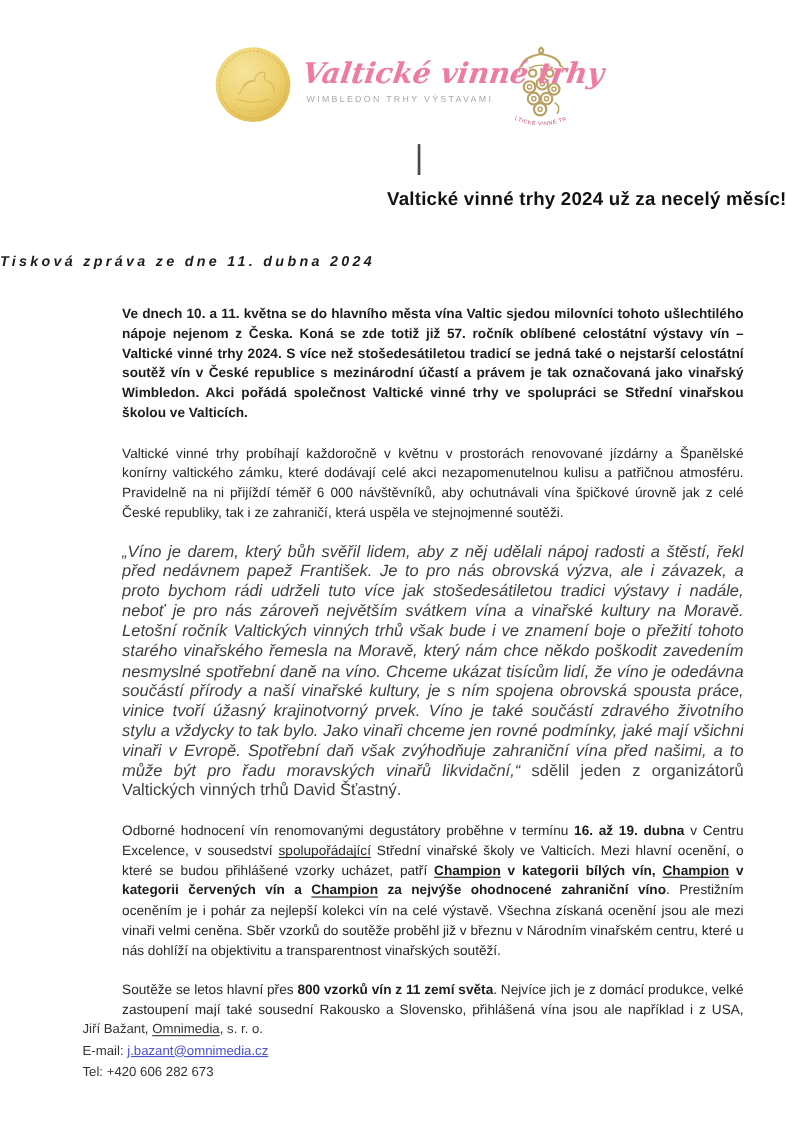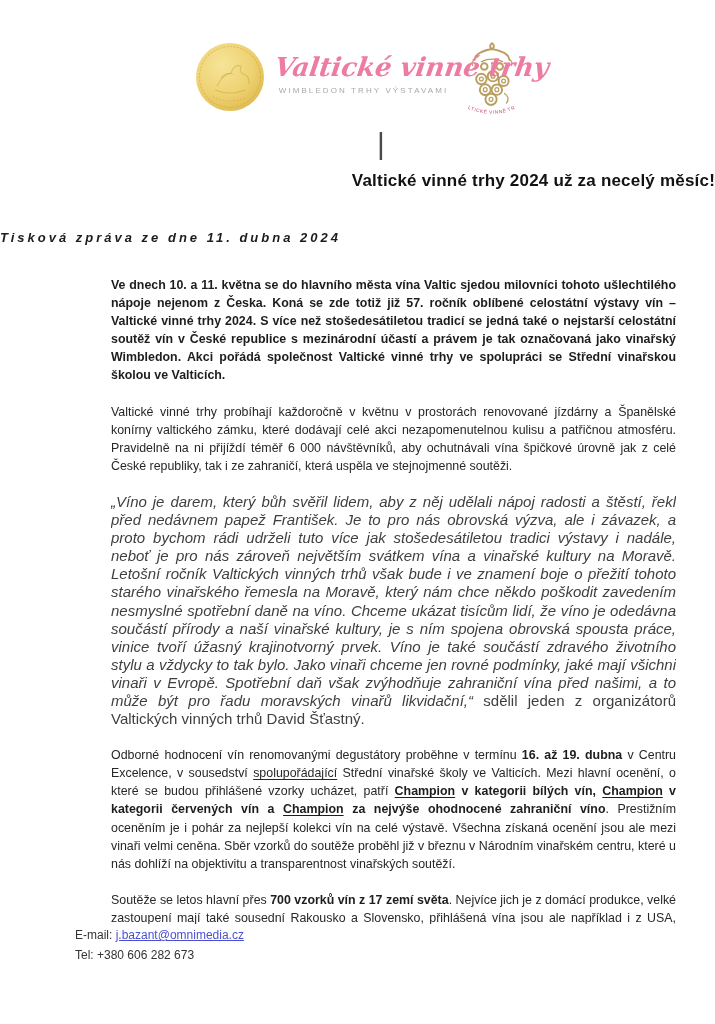--- a/index.html
+++ b/index.html
@@ -110,19 +110,20 @@
 <div class="cursor">|</div>
 
 <h1>Valtické vinné trhy 2024 už za necelý měsíc!</h1>
 <div class="press-subtitle">Tisková zpráva ze dne 11. dubna 2024</div>
 
 <main>
   <p class="lead"><span class="b">Ve dnech 10. a 11. května se do hlavního města vína Valtic sjedou milovníci tohoto ušlechtilého nápoje nejenom z Česka. Koná se zde totiž již 57. ročník oblíbené celostátní výstavy vín – Valtické vinné trhy 2024. S více než stošedesátiletou tradicí se jedná také o nejstarší celostátní soutěž vín v České republice s mezinárodní účastí a právem je tak označovaná jako vinařský Wimbledon. Akci pořádá společnost Valtické vinné trhy ve spolupráci se Střední vinařskou školou ve Valticích.</span></p>
   <p class="body"><span>Valtické vinné trhy probíhají každoročně v květnu v prostorách renovované jízdárny a Španělské konírny valtického zámku, které dodávají celé akci nezapomenutelnou kulisu a patřičnou atmosféru. Pravidelně na ni přijíždí téměř 6 000 návštěvníků, aby ochutnávali vína špičkové úrovně jak z celé České republiky, tak i ze zahraničí, která uspěla ve stejnojmenné soutěži.</span></p>
   <p class="quote"><span class="i">„Víno je darem, který bůh svěřil lidem, aby z něj udělali nápoj radosti a štěstí, řekl před nedávnem papež František. Je to pro nás obrovská výzva, ale i závazek, a proto bychom rádi udrželi tuto více jak stošedesátiletou tradici výstavy i nadále, neboť je pro nás zároveň největším svátkem vína a vinařské kultury na Moravě. Letošní ročník Valtických vinných trhů však bude i ve znamení boje o přežití tohoto starého vinařského řemesla na Moravě, který nám chce někdo poškodit zavedením nesmyslné spotřební daně na víno. Chceme ukázat tisícům lidí, že víno je odedávna součástí přírody a naší vinařské kultury, je s ním spojena obrovská spousta práce, vinice tvoří úžasný krajinotvorný prvek. Víno je také součástí zdravého životního stylu a vždycky to tak bylo. Jako vinaři chceme jen rovné podmínky, jaké mají všichni vinaři v Evropě. Spotřební daň však zvýhodňuje zahraniční vína před našimi, a to může být pro řadu moravských vinařů likvidační,“</span><span> sdělil jeden z organizátorů Valtických vinných trhů David Šťastný.</span></p>
   <p class="body"><span>Odborné hodnocení vín renomovanými degustátory proběhne v termínu </span><span class="b">16. až 19. dubna</span><span> v Centru Excelence, v sousedství </span><span class="sp">spolupořádající</span><span> Střední vinařské školy ve Valticích. Mezi hlavní ocenění, o které se budou přihlášené vzorky ucházet, patří </span><span class="b sp">Champion</span><span class="b"> v kategorii bílých vín, </span><span class="b sp">Champion</span><span class="b"> v kategorii červených vín a </span><span class="b sp">Champion</span><span class="b"> za nejvýše ohodnocené zahraniční víno</span><span>. Prestižním oceněním je i pohár za nejlepší kolekci vín na celé výstavě. Všechna získaná ocenění jsou ale mezi vinaři velmi ceněna. Sběr vzorků do soutěže proběhl již v březnu v Národním vinařském centru, které u nás dohlíží na objektivitu a transparentnost vinařských soutěží.</span></p>
-  <p class="body"><span>Soutěže se letos hlavní přes </span><span class="b">700 vzorků vín z 17 zemí světa</span><span>. Nejvíce jich je z domácí produkce, velké zastoupení mají také sousední Rakousko a Slovensko, přihlášená vína jsou ale například i z USA, Nového</span></p>
+  <p class="body"><span>Soutěže se letos hlavní přes </span><span class="b">800 vzorků vín z 11 zemí světa</span><span>. Nejvíce jich je z domácí produkce, velké zastoupení mají také sousední Rakousko a Slovensko, přihlášená vína jsou ale například i z USA, Nového</span></p>
 </main>
 
 <footer>
+  <div><span>Jiří Bažant, </span><span class="sp">Omnimedia</span><span>, s. r. o.</span></div>
   <div><span>E-mail: </span><a class="lnk" href="#">j.bazant@omnimedia.cz</a></div>
-  <div><span>Tel: +380 606 282 673</span></div>
+  <div><span>Tel: +420 606 282 673</span></div>
 </footer>
 
 </body></html>

